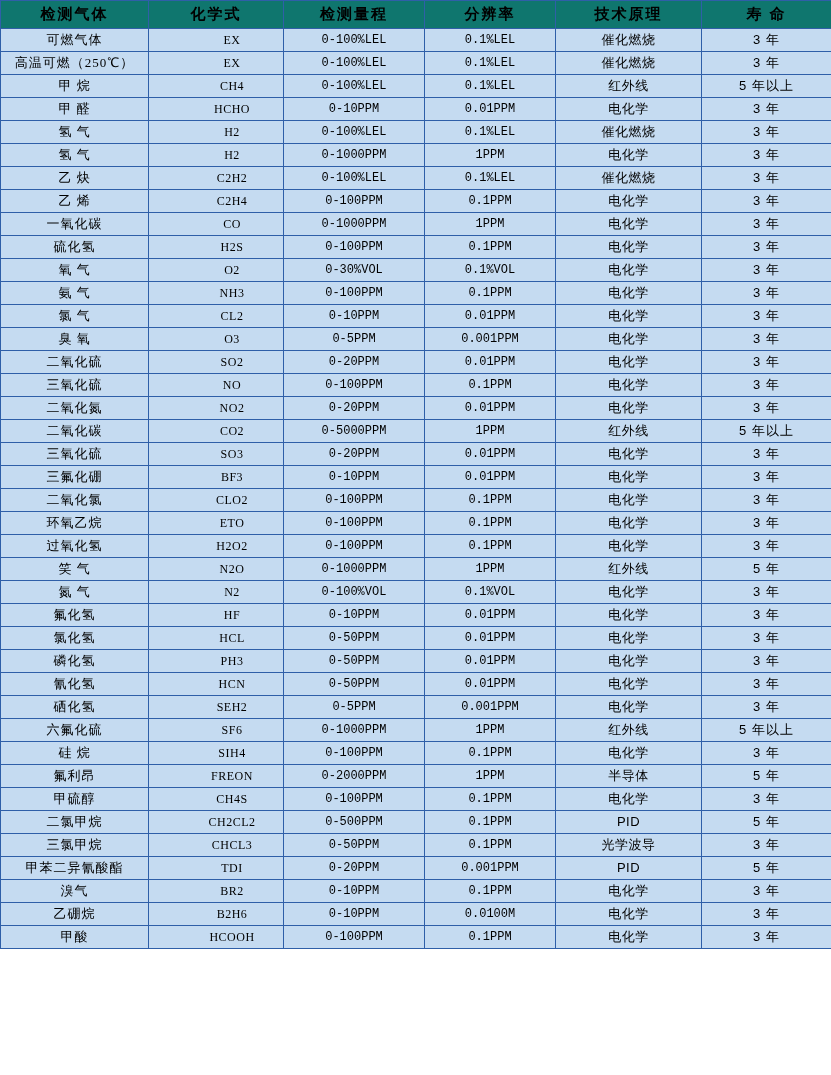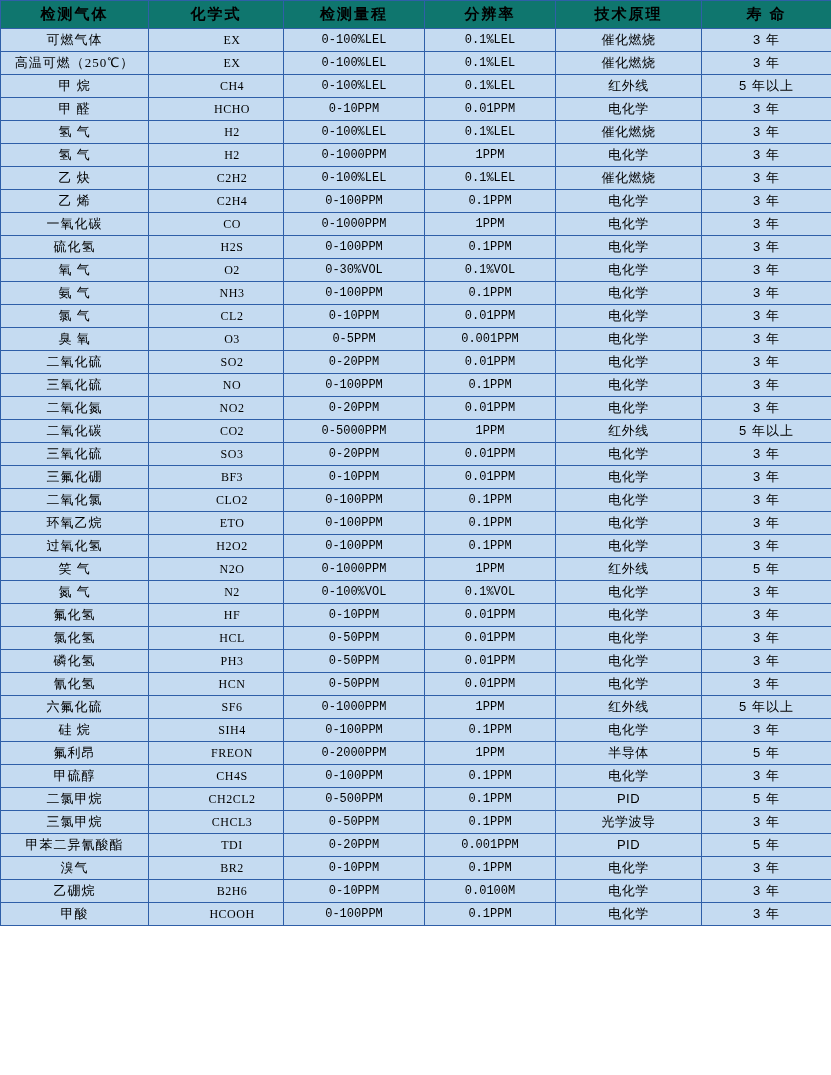--- a/index.html
+++ b/index.html
@@ -315,20 +315,28 @@
       </tr>
       <tr>
         <td class="c0">氰化氢</td>
         <td class="c1">HCN</td>
         <td class="c2">0-50PPM</td>
         <td class="c3">0.01PPM</td>
         <td class="c4">电化学</td>
         <td class="c5">3 年</td>
       </tr>
       <tr>
+        <td class="c0">硒化氢</td>
+        <td class="c1">SEH2</td>
+        <td class="c2">0-5PPM</td>
+        <td class="c3">0.001PPM</td>
+        <td class="c4">电化学</td>
+        <td class="c5">3 年</td>
+      </tr>
+      <tr>
         <td class="c0">六氟化硫</td>
         <td class="c1">SF6</td>
         <td class="c2">0-1000PPM</td>
         <td class="c3">1PPM</td>
         <td class="c4">红外线</td>
         <td class="c5">5 年以上</td>
       </tr>
       <tr>
         <td class="c0">硅 烷</td>
         <td class="c1">SIH4</td>

